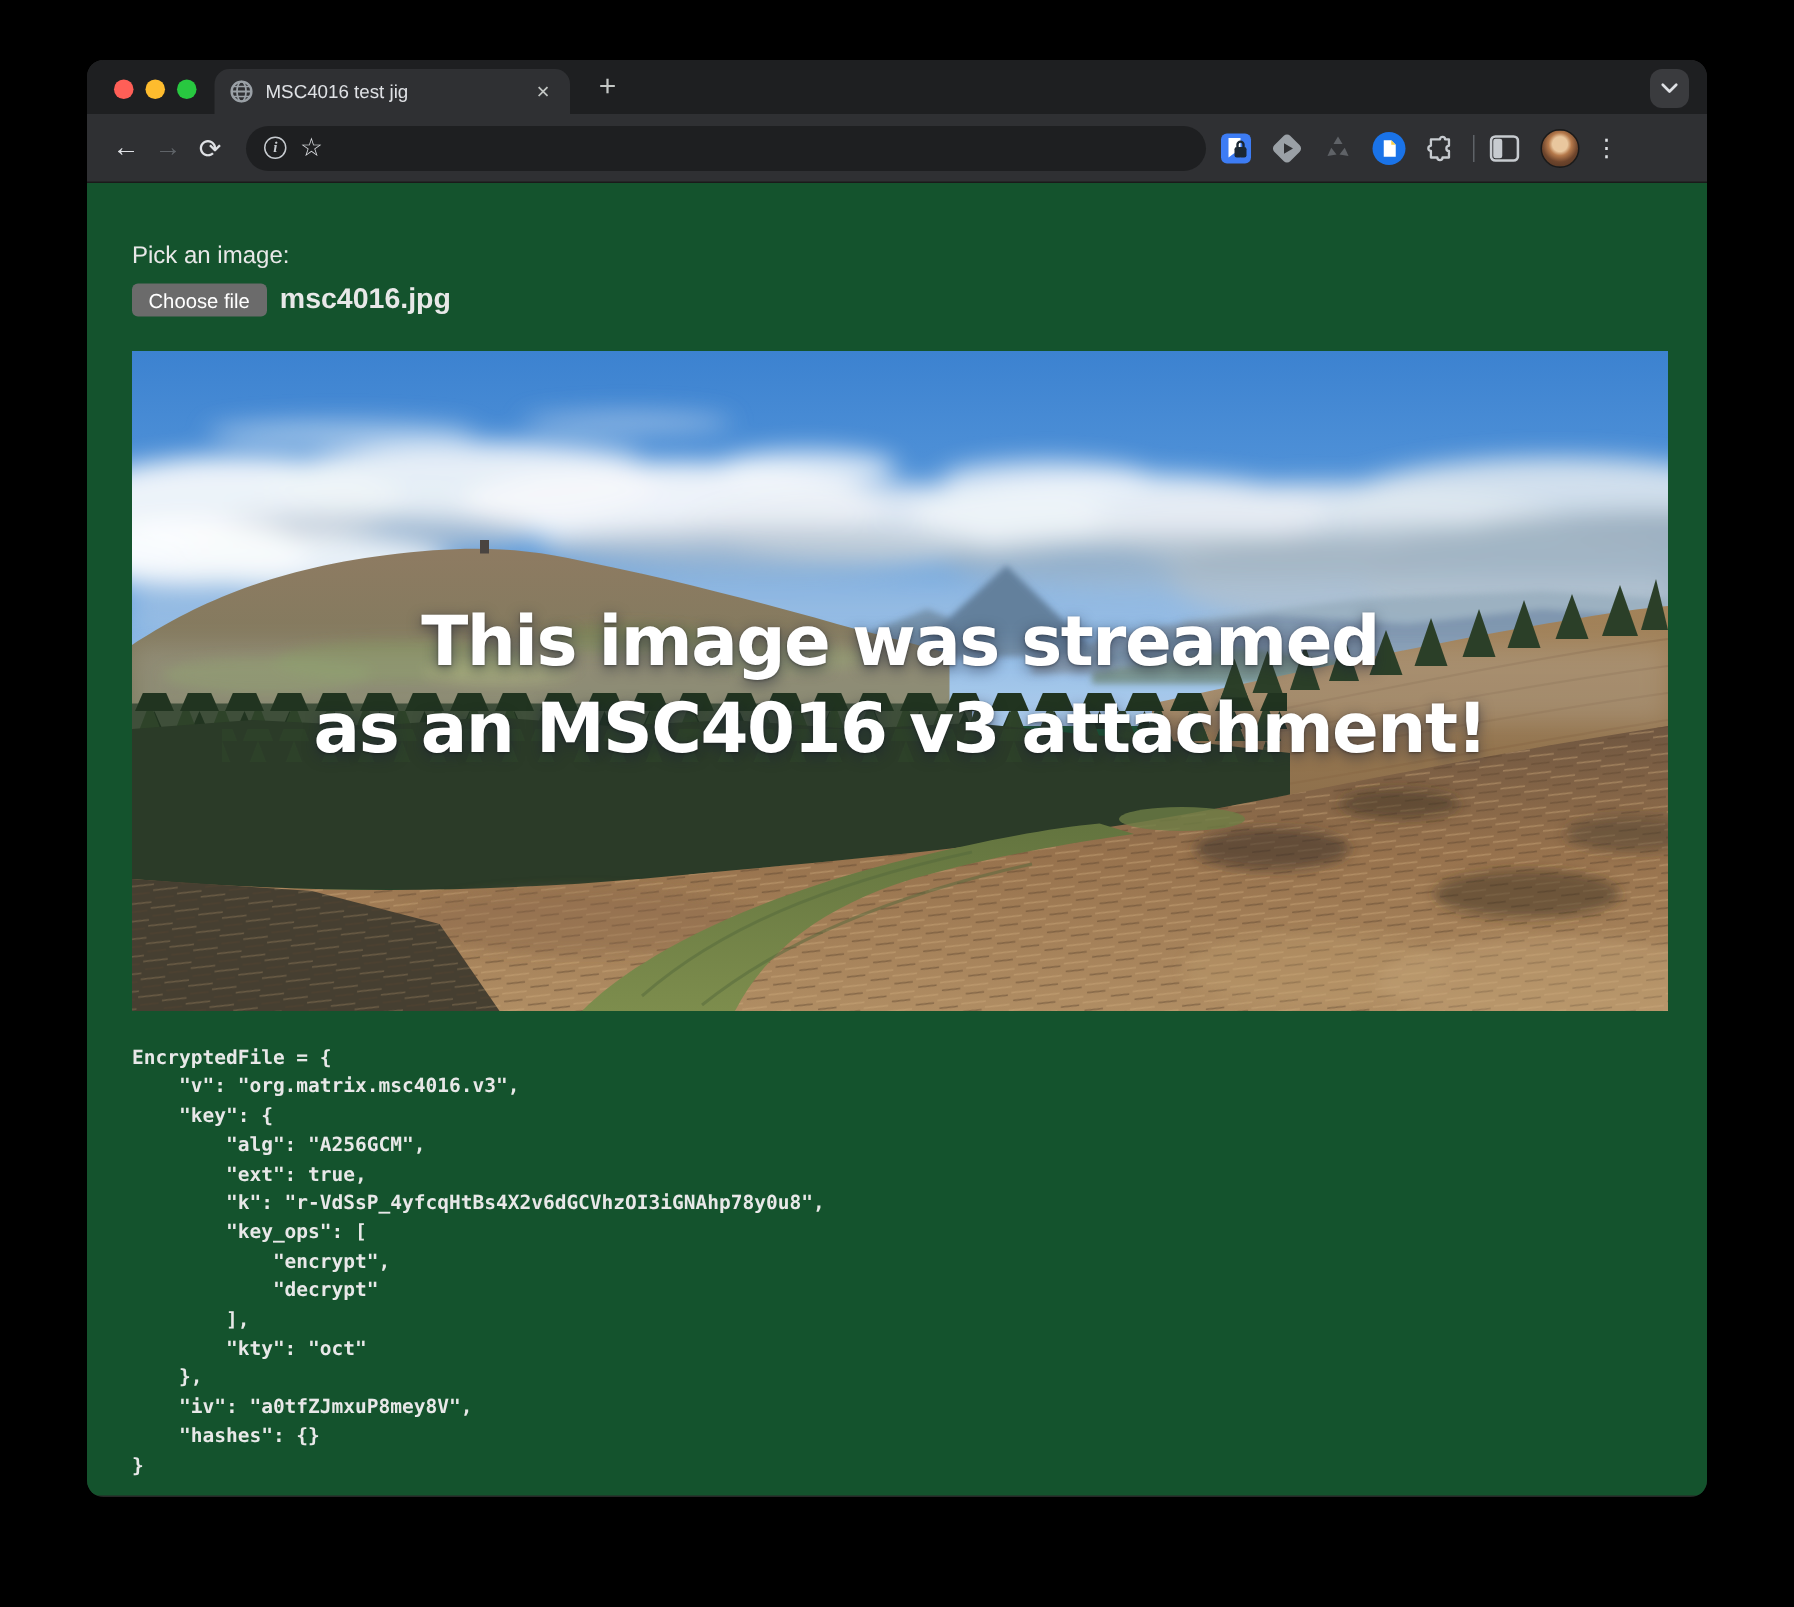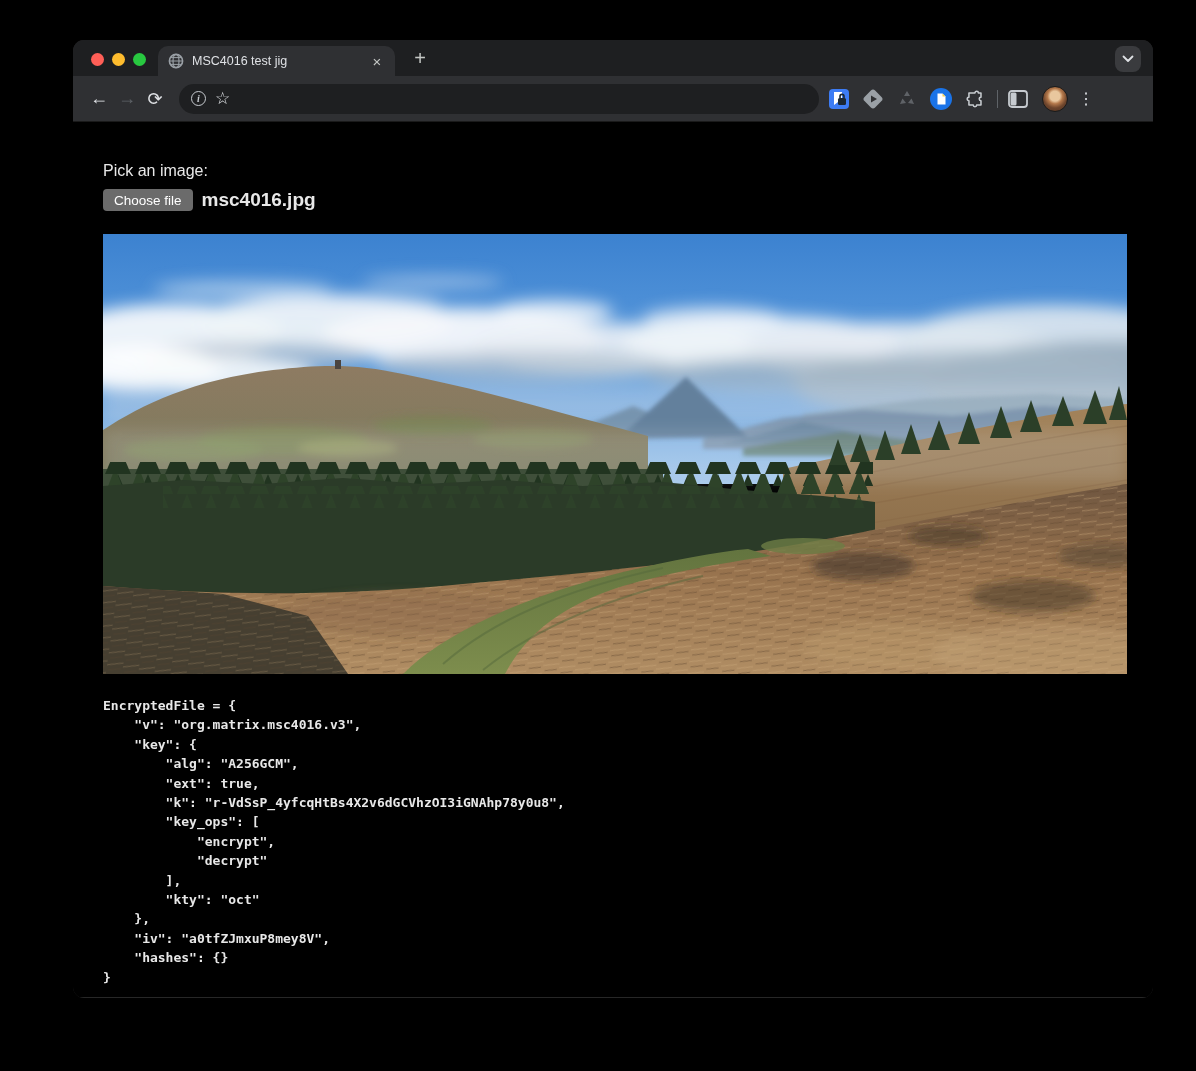--- a/index.html
+++ b/index.html
@@ -1,19 +1,19 @@
 <!DOCTYPE html>
 <html><head>
 <meta charset="utf-8">
 <style>
   * { box-sizing: border-box; margin: 0; padding: 0; }
   html,body { width:1196px; height:1071px; background:#000; font-family:"Liberation Sans", sans-serif; overflow:hidden; }
 
   .window { position:absolute; left:58px; top:40px; width:1080px; height:958px;
-            border-radius:11px; overflow:hidden; background:#272727;margin-left:15px; }
+            border-radius:11px; overflow:hidden; background:#272727; }
 
   
   .tabstrip { position:relative; height:36px; background:#1e1f21; display:flex; align-items:flex-end; }
   .traffic { position:absolute; left:18px; top:13px; display:flex; gap:8px; }
   .light { width:13px; height:13px; border-radius:50%; }
   .light.red { background:#ff5f57; } .light.yellow { background:#febc2e; } .light.green { background:#28c840; }
 
   .tab { margin-left:85px; width:237px; height:30px; background:#2f3033; border-radius:10px 10px 0 0;
          display:flex; align-items:center; padding:0 10px; gap:8px; }
   .favicon { width:16px; height:16px; flex:0 0 16px; }
@@ -38,21 +38,21 @@
   .url { color:#e8eaed; font-size:14px; flex:1; }
   .star { color:#dfe1e5; font-size:17px; }
   .ext { width:28px; height:28px; margin-left:6px; display:flex; align-items:center; justify-content:center; }
   .sep { width:1px; height:18px; background:#5f6368; margin-left:8px; }
   .avatar { width:26px; height:26px; margin-left:10px; border-radius:50%;
             background: radial-gradient(circle at 50% 38%, #e9c79e 0 26%, #b5794b 40%, #6e452c 62%, #4a2f20 100%);
             border:1px solid #1a1a1a; }
   .kebab { margin-left:8px; color:#dfe1e5; font-size:16px; letter-spacing:0; width:20px; text-align:center; }
 
   
-  .page { position:relative; height:875px; background:#000000; padding:40px 0 0 30px; color:#e8e8e8; }
+  .page { position:relative; height:875px; background:#14532d; padding:40px 0 0 30px; color:#e8e8e8; }
   .pick-label { font-size:16px; margin-bottom:9px; }
   .file-row { display:flex; gap:9px; }
   .choose-btn { background:#6b6b6b; color:#fff; border:none; border-radius:4px; padding:3px 11px;
                 font-size:13.5px; font-family:"Liberation Sans",sans-serif; }
   .filename { font-size:19px; color:#e8e8e8;font-weight:bold; }
 
   .image-wrap { position:relative; width:1024px; height:440px; margin-top:23px; overflow:hidden; }
   .image-wrap svg { display:block; }
   .overlay { position:absolute; left:0; top:164px; width:100%; text-align:center;
              font-family:"DejaVu Sans", sans-serif; font-weight:bold; font-size:46px; line-height:58px;
@@ -293,20 +293,24 @@
         <ellipse cx="700" cy="312" rx="42" ry="8" fill="#6d7d45" opacity="0.8"></ellipse>
         <g stroke="#55693c" stroke-width="2" opacity="0.5" fill="none">
           <path d="M340,430 C390,386 460,356 560,334"></path>
           <path d="M380,436 C430,396 500,364 600,342"></path>
         </g>
 
         <path d="M0,352 L120,360 L205,382 L245,440 L0,440 Z" fill="#463f31"></path>
         <path d="M0,352 L120,360 L205,382 L245,440 L0,440 Z" fill="url(#grassTx)" opacity="0.6"></path>
       </svg>
 
+      <div class="overlay">
+        <div>This image was streamed</div>
+        <div>as an MSC4016 v3 attachment!</div>
+      </div>
     </div>
 
     <pre class="code">EncryptedFile = {
     "v": "org.matrix.msc4016.v3",
     "key": {
         "alg": "A256GCM",
         "ext": true,
         "k": "r-VdSsP_4yfcqHtBs4X2v6dGCVhzOI3iGNAhp78y0u8",
         "key_ops": [
             "encrypt",

